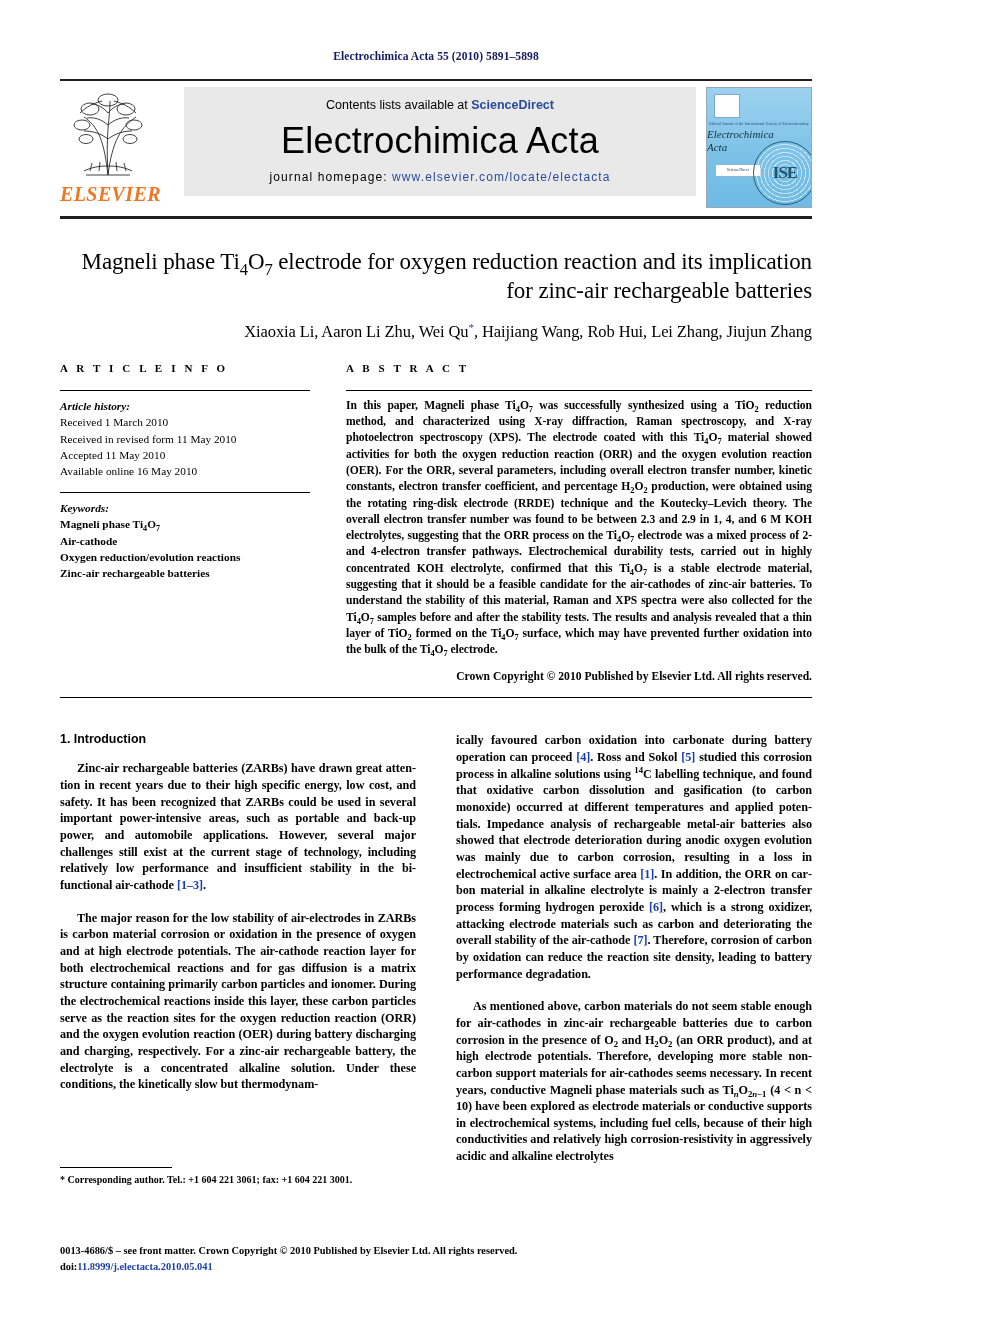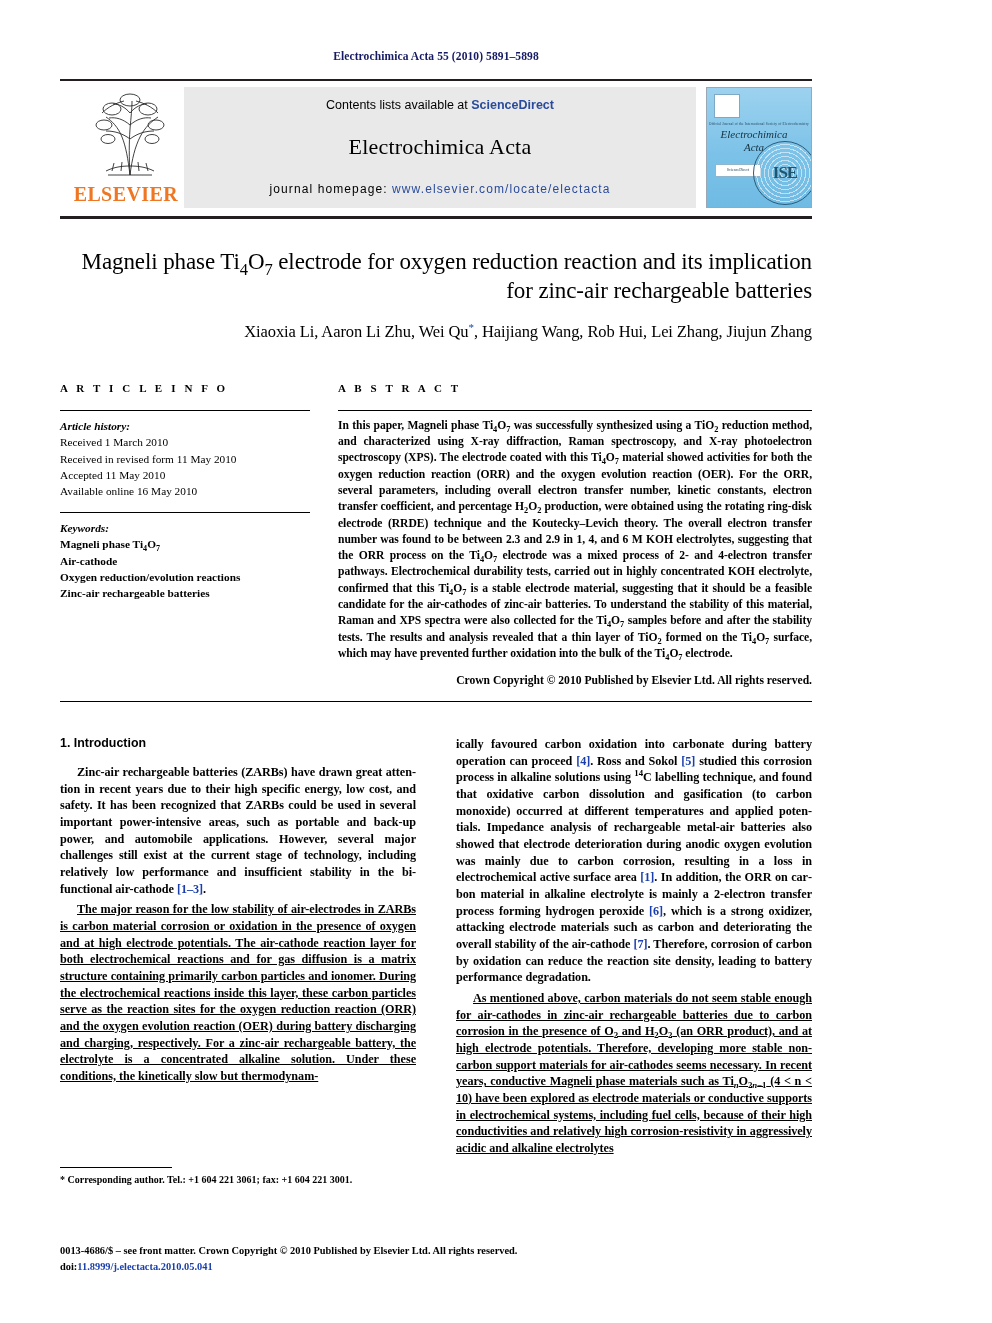--- a/index.html
+++ b/index.html
@@ -41,55 +41,56 @@
     display: flex;
     align-items: stretch;
     height: 133px;
   }
   .elsevier-logo {
     width: 118px;
     flex: 0 0 118px;
     display: flex;
     flex-direction: column;
     justify-content: flex-start;
-    align-items: flex-end;
+    align-items: flex-start;
     padding-top: 6px;
+    font-style: italic;
   }
   .tree-svg { display:block; }
   .elsevier-word {
     color: #ef7622;
     font-family: "Liberation Serif", serif;
     font-size: 20px;
     font-weight: bold;
     letter-spacing: 0.4px;
     line-height: 1;
     margin-top: 1px;
   }
   .journal-band {
     flex: 1 1 auto;
     background: #e9e9e9;
-    margin: 6px 10px 6px 6px;
+    margin: 6px 10px 18px 6px;
     display: flex;
     flex-direction: column;
     align-items: center;
     justify-content: space-between;
     padding: 11px 0 12px 0;
   }
   .contents-line {
     font-family: "Liberation Sans", sans-serif;
     font-size: 12.5px;
     color: #000;
   }
   .contents-line .sd {
     color: #2a4b9b;
     font-weight: bold;
   }
   .journal-title {
-    font-family: Liberation Serif, serif;
-    font-size: 22px;
+    font-family: Liberation Sans, sans-serif;
+    font-size: 36px;
     letter-spacing: 0.2px;
     line-height: 1;
   }
   .homepage-line {
     font-family: "Liberation Sans", sans-serif;
     font-size: 12px;
     letter-spacing: 1.1px;
     color: #000;
   }
   .homepage-line .url { color: #2a4b9b; }
@@ -104,21 +105,21 @@
   }
   .cov-els {
     position:absolute; top:6px; left:7px; width:24px; height:22px;
     background:#ffffff; border:1px solid #7fa8c4;
   }
   .cov-soc {
     position:absolute; top:34px; left:0; right:0; text-align:center;
     font-size:3.4px; color:#1d3f57; letter-spacing:.2px;
   }
   .cov-title {
-    position:absolute; top:40px; left:0; right:6px; text-align:center;
+    position:absolute; top:40px; left:0; right:6px; text-align:left;
     font-family:"Liberation Serif",serif; font-style:italic;
     font-size:11px; color:#14303f; line-height:1.15; padding-right:4px;
   }
   .cov-sd {
     position:absolute; bottom:30px; left:8px; width:44px; height:11px;
     background:#ffffff; border:1px solid #8fb6cd;
   }
   .cov-sd-lbl{ font-size:4px; color:#1d3f57; text-align:center; line-height:10px;}
   .cov-ise {
     position:absolute; bottom:2px; right:-6px; width:62px; height:62px;
@@ -153,23 +154,23 @@
   .affiliation {
     margin-top: 7px;
     font-size: 9.6px;
     font-style: italic;
     font-weight: bold;
     letter-spacing: -0.05px;
   }
 
   
   .info-abstract {
-    margin-top: 40px;
+    margin-top: 20px;
     display: flex;
-    gap: 28px;
+    gap: 36px;
   }
   .col-info { flex: 0 0 250px; }
   .col-abstract { flex: 1 1 auto; }
   .sec-label {
     font-family: "Liberation Serif", serif;
     font-weight: bold;
     font-size: 11px;
     letter-spacing: 3.1px;
   }
   .hr-thick {
@@ -233,21 +234,21 @@
   .para {
     font-size: 12.2px;
     line-height: 1.365;
     text-align: justify;
     font-weight: bold;
     margin: 0;
     letter-spacing: -0.05px;
     text-indent: 17px;
     hyphens: manual;
   }
-  .para + .para { margin-top: 4px; text-decoration: underline; }
+  .para + .para { margin-top: 16px; }
   .ref { color: #1a3faa; }
 
   
   .footnote-wrap {
     position: absolute;
     left: 60px;
     top: 1167px;
     width: 426px;
   }
   .footnote-rule {

